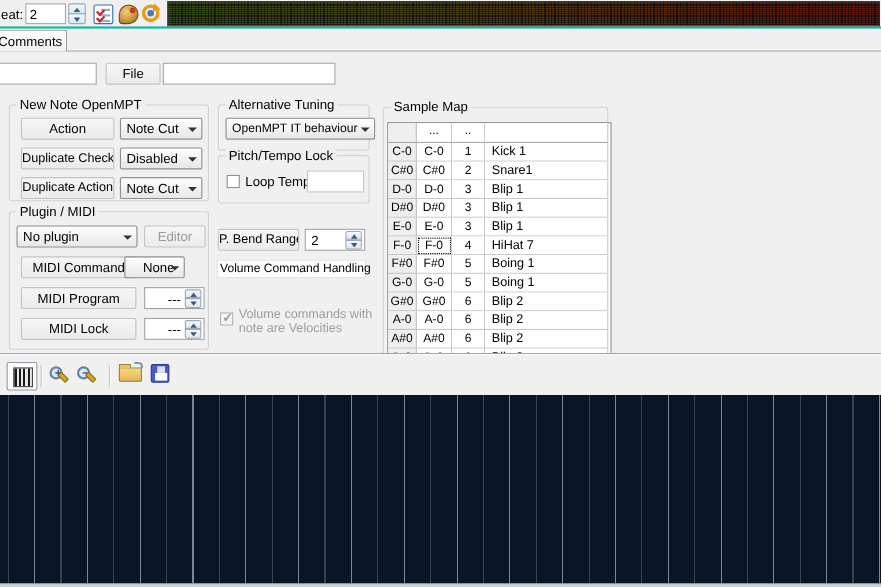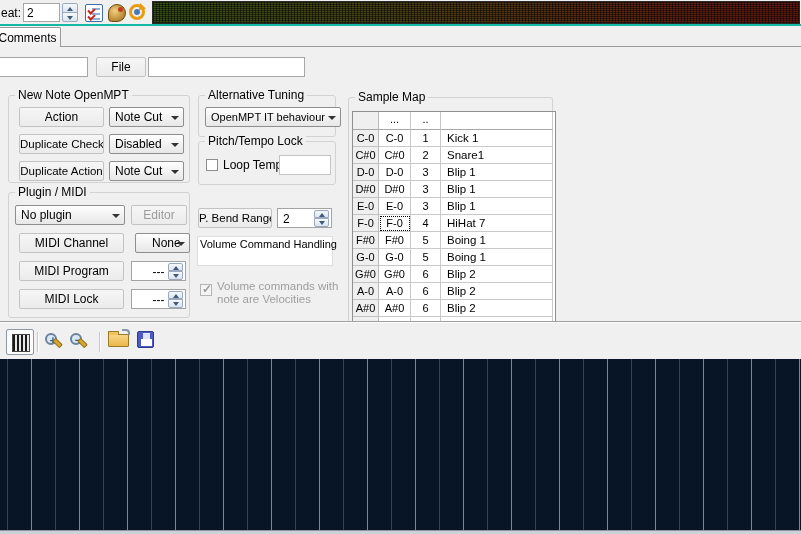--- a/index.html
+++ b/index.html
@@ -189,22 +189,22 @@
       <div class="abs tbox" style="left:80px;top:13px;width:52px;height:20px;border-color:#c4c4c4;"></div>
     </div>
 
     <div class="abs grp" style="left:8px;top:145px;width:182px;height:126px;">
       <span class="gt">Plugin / MIDI</span>
       <div class="abs ddl" style="left:6px;top:12px;width:110px;height:20px;">
         <span>No plugin</span><span class="arr"></span>
       </div>
       <div class="abs btn dis" style="left:122px;top:12px;width:56px;height:20px;">Editor</div>
 
-      <div class="abs btn" style="left:10px;top:40px;width:105px;height:20px;">MIDI Channel</div>
-      <div class="abs ddl" style="left:126px;top:40px;width:55px;height:20px;padding-left:16px;">
+      <div class="abs btn" style="left:10px;top:40px;width:105px;height:20px;">MIDI Command</div>
+      <div class="abs ddl" style="left:104px;top:40px;width:55px;height:20px;padding-left:16px;">
         <span>None</span><span class="arr"></span>
       </div>
 
       <div class="abs btn" style="left:10px;top:68px;width:105px;height:20px;">MIDI Program</div>
       <div class="abs spinbox" style="left:122px;top:68px;width:55px;height:20px;">
         <span class="val">---</span>
         <span class="spin">
           <span class="sb up">
               <span class="tri u"></span>
             </span>
@@ -234,21 +234,21 @@
       <span class="spin">
         <span class="sb up">
             <span class="tri u"></span>
           </span>
         <span class="sb dn">
             <span class="tri d"></span>
           </span>
       </span>
     </div>
 
-    <div class="abs" style="left:197px;top:189px;width:136px;height:30px;background:#fff;border:1px solid #dedede;box-sizing:border-box;font-size:11px;line-height:15px;padding-left:2px;white-space:nowrap;">Volume Command Handling</div>
+    <div class="abs" style="left:197px;top:189px;width:136px;height:17px;background:#fff;border:1px solid #dedede;box-sizing:border-box;font-size:11px;line-height:15px;padding-left:2px;white-space:nowrap;">Volume Command Handling</div>
     <div class="abs cb dis" style="left:200px;top:237px;">
       <span class="mark">✓</span>
     </div>
     <div class="abs graytext" style="left:217px;top:233px;width:125px;font-size:11.5px;">
       <div>Volume commands with</div>
       <div>note are Velocities</div>
     </div>
 
     <div class="abs grp" style="left:348px;top:50px;width:205px;height:240px;">
       <span class="gt">Sample Map</span>

